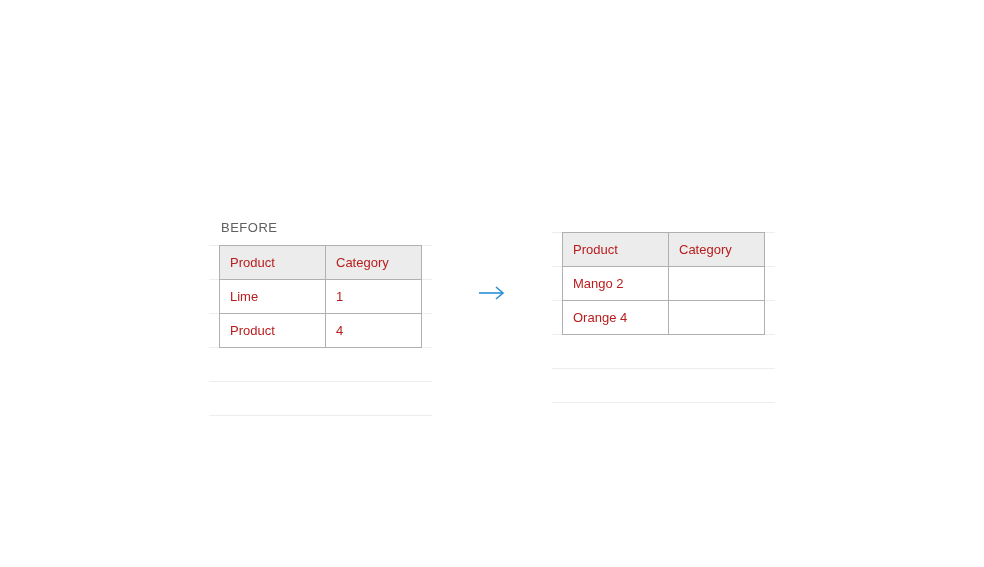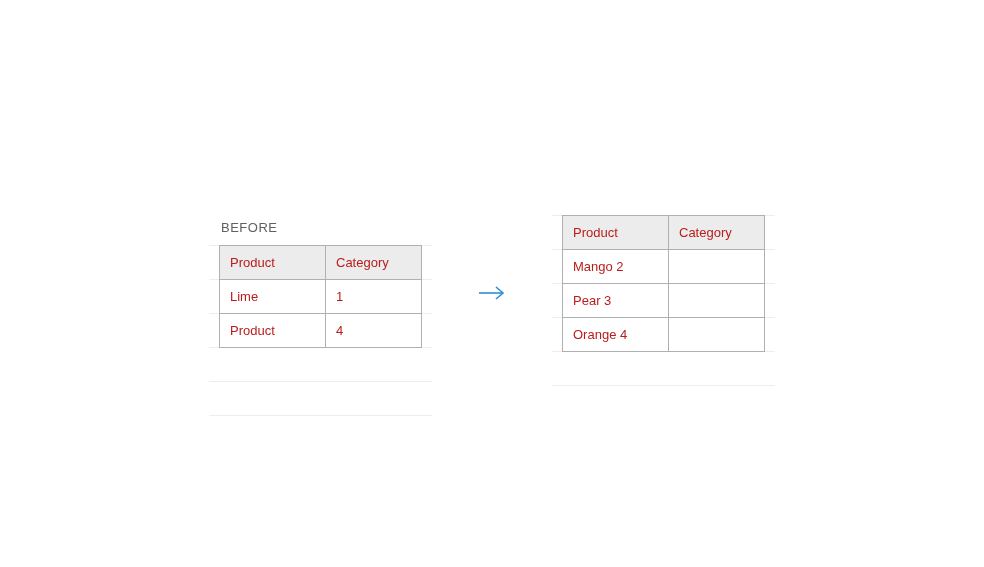--- a/index.html
+++ b/index.html
@@ -140,24 +140,20 @@
             <th class="col-product">Product</th>
             <th class="col-category">Category</th>
           </tr>
         </thead>
         <tbody>
           <tr>
             <td class="col-product">Mango 2</td>
             <td class="col-category"></td>
           </tr>
           <tr>
-            <td class="col-product">Pear 3</td>
-            <td class="col-category"></td>
-          </tr>
-          <tr>
             <td class="col-product">Orange 4</td>
             <td class="col-category"></td>
           </tr>
         </tbody>
       </table>
     </div>
   </div>
 
 </div>
 

